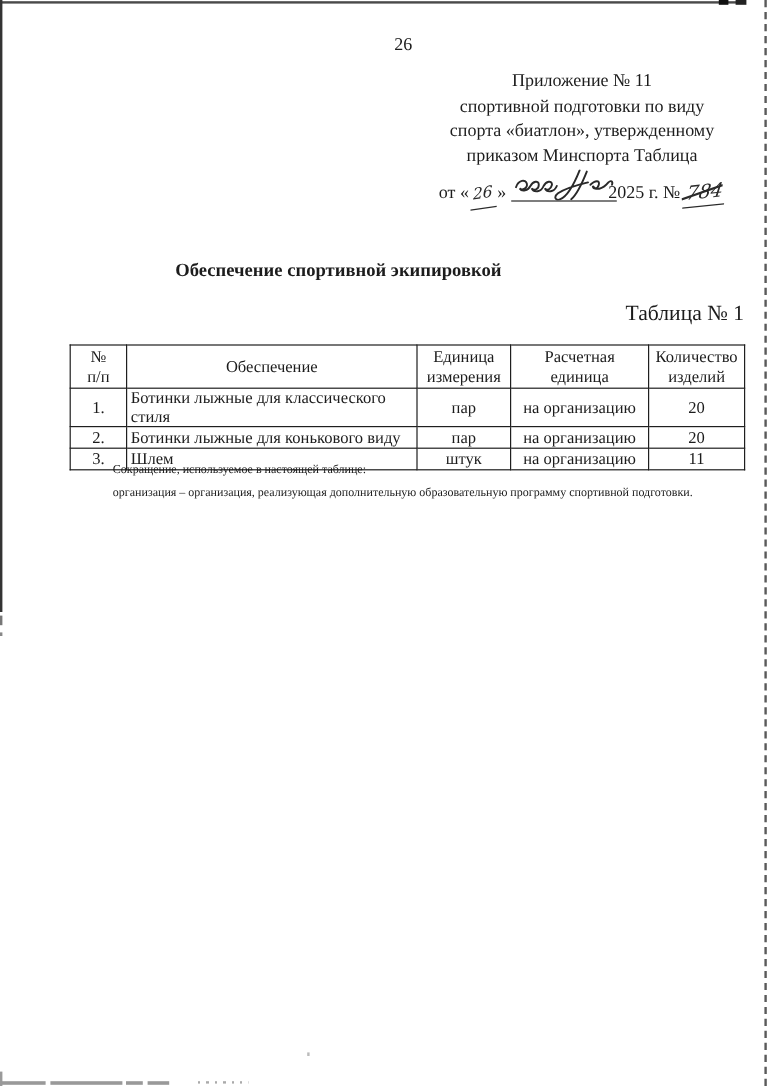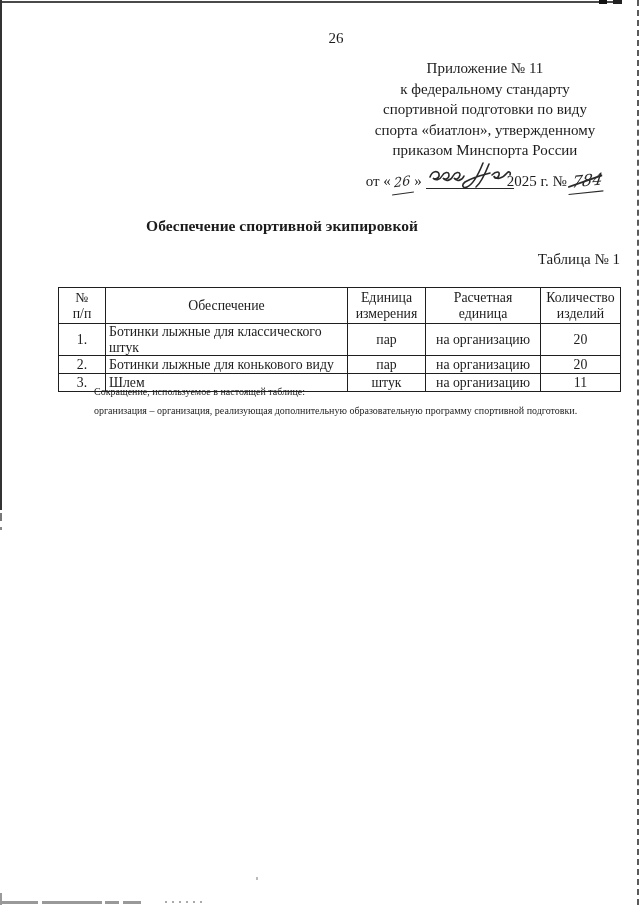--- a/index.html
+++ b/index.html
@@ -79,21 +79,21 @@
     background:#2a2a2a; transform:rotate(-14deg);
   }
 
   
   .doc-title {
     position:absolute; top:217px; left:0; width:564px;
     text-align:center; font-weight:bold; font-size:15.5px;
   }
   .table-caption {
     position:absolute; top:251px; left:58px; width:562px;
-    text-align:right; font-size:15px;
+    text-align:right; font-size:18px;
   }
 
   
   table.equip {
     position:absolute; top:287px; left:58px; width:562px;
     border-collapse:collapse; table-layout:fixed;
     font-size:13.8px;
   }
   table.equip th, table.equip td {
     border:1.5px solid #1f1f1f;
@@ -135,24 +135,23 @@
   <div class="bseg bseg2"></div>
   <div class="bseg bseg3"></div>
   <div class="bseg bseg4"></div>
   <div class="bseg bseg5"></div>
   <div class="speck"></div>
 
   <div class="page-number">26</div>
 
   <div class="appendix">
     <div>Приложение № 11</div>
-    <div>к федеральному стандарту</div>
     <div>спортивной подготовки по виду</div>
     <div>спорта «биатлон», утвержденному</div>
-    <div>приказом Минспорта России</div>
+    <div>приказом Минспорта Таблица</div>
     <div class="date-line">
       <span>от «</span><span class="hw hw-day">26</span><span>»</span><span class="hw-month-wrap" title="сентября"><svg width="88" height="26" viewBox="0 0 88 26">
           <g fill="none" stroke="#2a2a2a" stroke-width="1.6" stroke-linecap="round">
             <path d="M4 15 C6 9 12 8 13 12 C14 16 9 18 7 16 C9 19 14 18 16 14 C18 10 23 9 23 13 C23 17 19 18 17 16 C19 20 25 19 27 14 C29 10 34 9 34 13 C33 17 30 18 28 16 C30 20 36 19 38 14"></path>
             <path d="M57 1 C53 11 48 22 41 25 C37 27 35 23 39 20 C47 15 56 13 64 11"></path>
             <path d="M63 2 C59 12 55 21 50 25"></path>
             <path d="M66 13 C70 9 74 9 73 13 C72 17 68 17 68 14 C70 18 76 17 81 11 C83 9 85 10 84 13"></path>
           </g>
         </svg></span><span>2025 г. №</span><span class="hw hw-num">784</span>
     </div>
@@ -177,21 +176,21 @@
         <th>Единица
 измерения</th>
         <th>Расчетная единица</th>
         <th>Количество
 изделий</th>
       </tr>
     </thead>
     <tbody>
       <tr>
         <td>1.</td>
-        <td class="cell-name">Ботинки лыжные для классического штук</td>
+        <td class="cell-name">Ботинки лыжные для классического стиля</td>
         <td>пар</td>
         <td>на организацию</td>
         <td>20</td>
       </tr>
       <tr>
         <td>2.</td>
         <td class="cell-name">Ботинки лыжные для конькового виду</td>
         <td>пар</td>
         <td>на организацию</td>
         <td>20</td>

